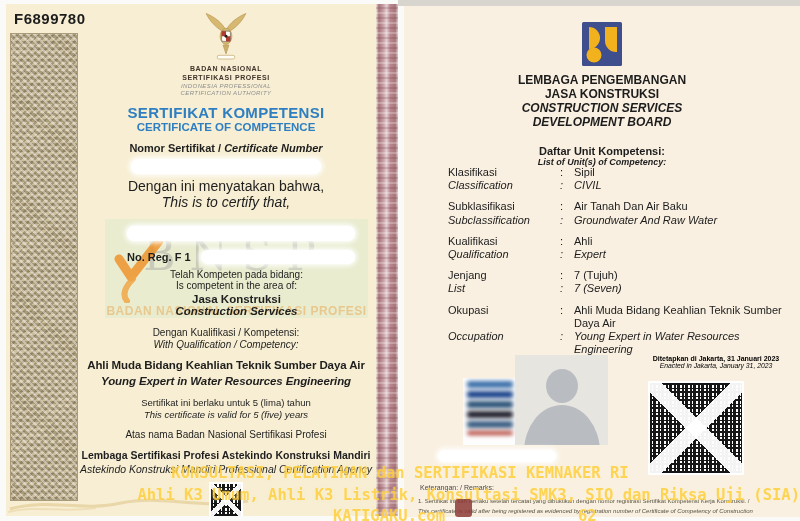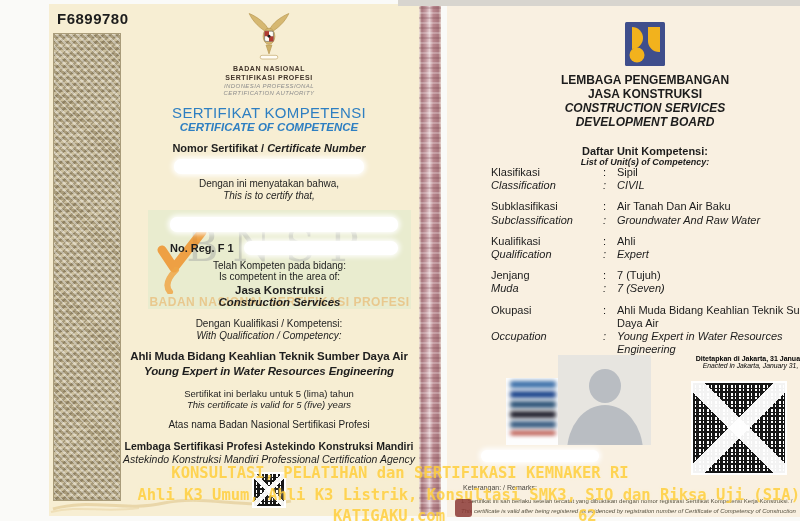--- a/index.html
+++ b/index.html
@@ -1,18 +1,18 @@
 <!DOCTYPE html>
 <html><head>
 <meta charset="utf-8">
 <style>
   html,body{margin:0;padding:0;}
   body{font-family:"Liberation Sans",sans-serif;background:#e8e6e2;}
   .stage{position:relative;width:800px;height:521px;background:#fafaf8;overflow:hidden;}
-  .page{position:absolute;overflow:hidden;margin-left:43px;}
+  .page{position:absolute;overflow:hidden;}
   .page-left{left:6px;top:4px;width:392px;height:512px;background:#f7eed3;}
   .page-right{left:404px;top:6px;width:452px;height:511px;background:#f9f0e1;}
   .topstrip{position:absolute;left:398px;top:0;width:402px;height:6px;background:#d8d5cf;}
   .b{font-weight:bold}.i{font-style:italic}
   .line{display:block;}
 
   
   .serial{position:absolute;left:8px;top:6px;font-size:15px;font-weight:bold;color:#1c1c1c;letter-spacing:.5px;}
   .guilloche{position:absolute;left:4px;top:29px;width:66px;height:466px;
     background-color:#c0b391;
@@ -24,26 +24,26 @@
   .ribbon{position:absolute;left:370px;top:-4px;width:23px;height:524px;
     background-image:
       repeating-linear-gradient(0deg, rgba(255,255,255,.25) 0 2px, transparent 2px 5px, rgba(110,55,65,.20) 5px 7px, transparent 7px 10px),
       linear-gradient(90deg,#f3e9dc 0%,#a8767d 12%,#c39aa0 30%,#e4cfd2 46%,#b9878e 62%,#a8767d 84%,#f3e9dc 100%);}
   .flourish{position:absolute;left:0;bottom:2px;width:250px;height:18px;opacity:.65;}
 
   .lcontent{position:absolute;left:72px;top:2px;width:296px;text-align:center;color:#1e1e1e;}
   .emblem{display:block;margin:3px auto 0;}
   .auth-id{font-size:7px;font-weight:bold;color:#41342a;letter-spacing:.6px;line-height:1.25;}
   .auth-en{font-size:6px;font-style:italic;color:#8d8d8d;letter-spacing:.4px;line-height:1.25;}
-  .title-id{margin-top:6px;font-size:15px;font-weight:normal;color:#2e7fc2;letter-spacing:.3px;}
-  .title-en{font-size:11.5px;font-weight:bold;font-style:italic;color:#2e7fc2;}
+  .title-id{margin-top:6px;font-size:15px;font-weight:bold;color:#2e7fc2;letter-spacing:.3px;}
+  .title-en{font-size:11.5px;font-weight:bold;color:#2e7fc2;}
   .certnum{margin-top:9px;font-size:11px;font-weight:bold;}
   .redact{background:#fff;border-radius:7px;box-shadow:0 0 5px 2px rgba(255,255,255,.95);}
   .certnum-redact{margin:5px auto 0;width:190px;height:15px;}
-  .declare{margin-top:4px;font-size:10px;line-height:1.2;}
+  .declare{margin-top:4px;font-size:14px;line-height:1.2;}
 
   .greenbox{position:relative;margin:8px 0 0 27px;width:263px;height:99px;background:#e9eccf;}
   .wm-bnsp{position:absolute;left:0;right:0;top:10px;font-family:"DejaVu Serif",serif;font-size:44px;color:rgba(125,125,138,.30);letter-spacing:14px;z-index:0;}
   .wm-sub{position:absolute;left:0;right:0;bottom:0;font-size:12px;font-weight:bold;color:rgba(233,158,62,.45);letter-spacing:.5px;z-index:0;white-space:nowrap;}
   .wm-fig{position:absolute;left:6px;top:18px;z-index:0;opacity:.92;}
   .name-redact{position:absolute;left:22px;top:7px;width:228px;height:15px;z-index:2;}
   .regline{position:absolute;left:22px;top:32px;font-size:11px;font-weight:bold;z-index:3;}
   .reg-redact{position:absolute;left:96px;top:31px;width:154px;height:14px;z-index:2;}
   .gb-t1{position:absolute;left:0;right:0;top:50px;font-size:10px;z-index:3;}
   .gb-t2{position:absolute;left:0;right:0;top:61px;font-size:10px;z-index:3;}
@@ -220,21 +220,21 @@
           <span>:</span>
           <span>Ahli</span>
         <span class="en">Qualification</span>
           <span class="en">:</span>
           <span class="en">Expert</span>
       </div>
       <div class="trow">
         <span>Jenjang</span>
           <span>:</span>
           <span>7 (Tujuh)</span>
-        <span class="en">Muda</span>
+        <span class="en">List</span>
           <span class="en">:</span>
           <span class="en">7 (Seven)</span>
       </div>
       <div class="trow">
         <span>Okupasi</span>
           <span>:</span>
           <span>Ahli Muda Bidang Keahlian Teknik Sumber Daya Air</span>
         <span class="en">Occupation</span>
           <span class="en">:</span>
           <span class="en">Young Expert in Water Resources Engineering</span>

